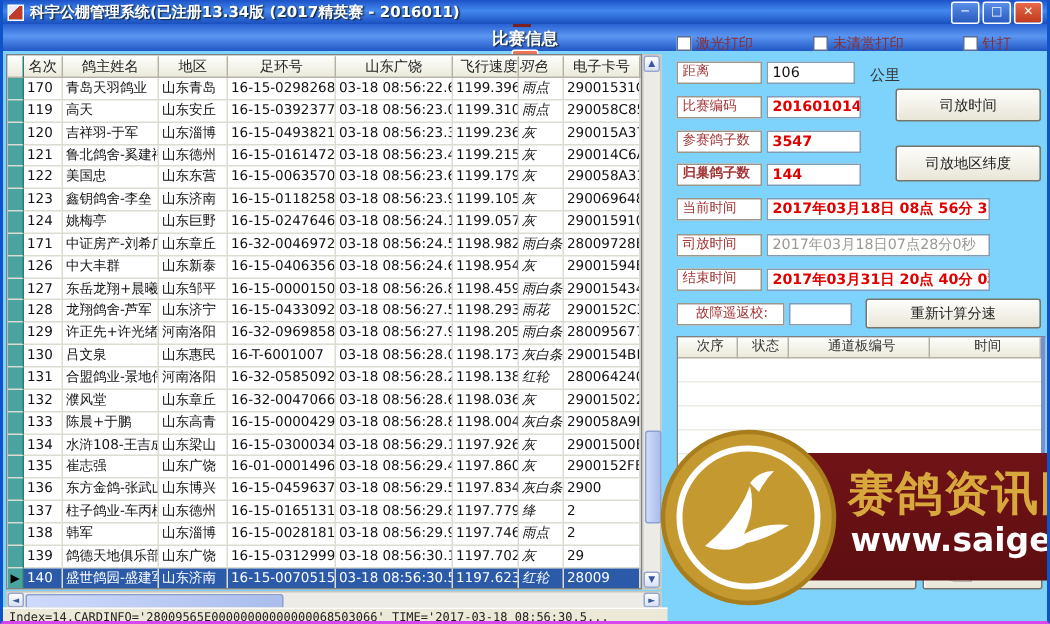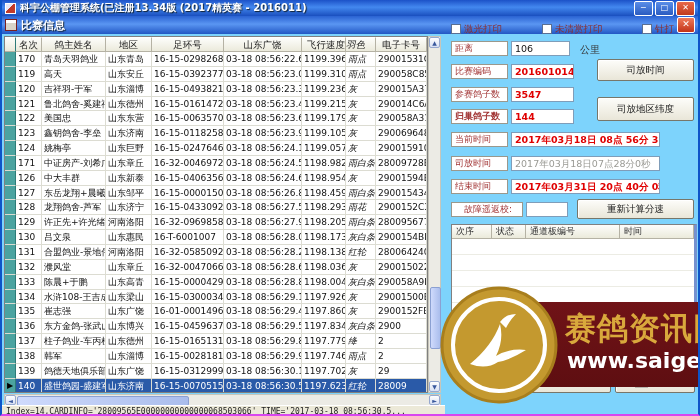--- a/index.html
+++ b/index.html
@@ -10,21 +10,21 @@
   .titlebar{position:absolute;left:0;right:0;height:16px;top:0;display:flex;align-items:center;
     background:linear-gradient(to bottom,#1c52c8,#4388ef 45%,#1a4fbe);color:#fff;padding:0 3px;box-sizing:border-box;}
   .titlebar .t-text{font-size:10px;font-weight:bold;white-space:nowrap;overflow:hidden;flex:1;
     text-shadow:1px 1px 1px #123;}
   .appicon{width:11px;height:11px;margin-right:4px;background:linear-gradient(135deg,#e8e8f8 40%,#c23a2a 40%);
     border:1px solid #fff;box-sizing:border-box;}
   .winbtn{width:17px;height:13px;margin-left:2px;border:1px solid #fff;border-radius:2px;
     background:linear-gradient(#5a8ee8,#2a5bc0);color:#fff;font-size:8px;line-height:11px;text-align:center;font-weight:bold;}
   .winbtn.close{background:linear-gradient(#e8694a,#c03a1d);}
   .innerbar{position:absolute;left:0;right:0;top:16px;height:18px;display:flex;align-items:center;
-    background:linear-gradient(to bottom,#2a62d2,#5a96f2 45%,#2257c4);color:#fff;padding:0 3px;box-sizing:border-box;}
+    background:linear-gradient(to bottom,#2a62d2,#5a96f2 45%,#2257c4);color:#fff;padding:0 3px;box-sizing:border-box;flex-direction:column;}
   .innerbar .t-text{font-size:11px;font-weight:bold;flex:1;text-shadow:1px 1px 1px #123;}
   .appicon2{width:12px;height:12px;margin-right:4px;background:linear-gradient(180deg,#fff 30%,#d8d4c8 30%);
     border:1px solid #7a2020;box-sizing:border-box;}
   .xbtn{width:16px;height:14px;border:1px solid #fff;border-radius:2px;
     background:linear-gradient(#ef7a5a,#c23318);color:#fff;font-size:9px;line-height:12px;text-align:center;font-weight:bold;}
   
   #grid{position:absolute;left:2px;top:36px;width:424px;height:357px;background:#fff;
     border:1px solid #808080;box-sizing:border-box;overflow:hidden;}
   .hrow{display:flex;height:15px;}
   .hcell{background:linear-gradient(#fdfdfb,#ebeadb);border-right:1px solid #b5b2a4;border-bottom:1px solid #b5b2a4;
@@ -67,21 +67,21 @@
   .vblk{color:#111;}
   .unit{position:absolute;font-size:10px;color:#333;}
   .xpbtn{position:absolute;background:linear-gradient(#fdfdfa,#e9e6d8);border:1px solid #77766a;border-radius:2px;
     font-size:9.5px;color:#222;text-align:center;box-sizing:border-box;display:flex;align-items:center;justify-content:center;
     box-shadow:inset 1px 1px 0 #fff;}
   
   #chlist{position:absolute;left:449px;top:224px;width:246px;height:136px;background:#fff;
     border:1px solid #808080;border-right:3px solid #7591cf;box-sizing:border-box;overflow:hidden;}
   .chh{display:flex;height:14px;}
   .chhcell{background:linear-gradient(#fdfdfb,#ebeadb);border-right:1px solid #b5b2a4;border-bottom:1px solid #b5b2a4;
-    font-size:9px;color:#333;text-align:left;padding-left:4px;line-height:13px;box-sizing:border-box;white-space:nowrap;overflow:hidden;}
+    font-size:9px;color:#333;text-align:center;padding-left:4px;line-height:13px;box-sizing:border-box;white-space:nowrap;overflow:hidden;}
   .ch0{width:40px;}.ch1{width:34px;}.ch2{width:94px;}.ch3{flex:1;}
   .chrow{height:15px;border-bottom:1px solid #ececе4;border-bottom:1px solid #ecece4;}
   
   .exiticon{width:15px;height:12px;margin-right:6px;position:relative;background:linear-gradient(#fdf3c8,#e8c157);
     border:1px solid #a8842a;border-radius:2px 2px 1px 1px;box-sizing:border-box;}
   .exiticon:before{content:"";position:absolute;left:1px;top:4px;width:11px;height:6px;background:#fff;
     border:0.5px solid #b8b8b0;}
   
   #statusbar{position:absolute;left:0;top:405px;width:443px;height:11px;background:#ece9d8;
     border-top:1px solid #fff;font-size:8px;color:#222;line-height:11px;padding-left:4px;

